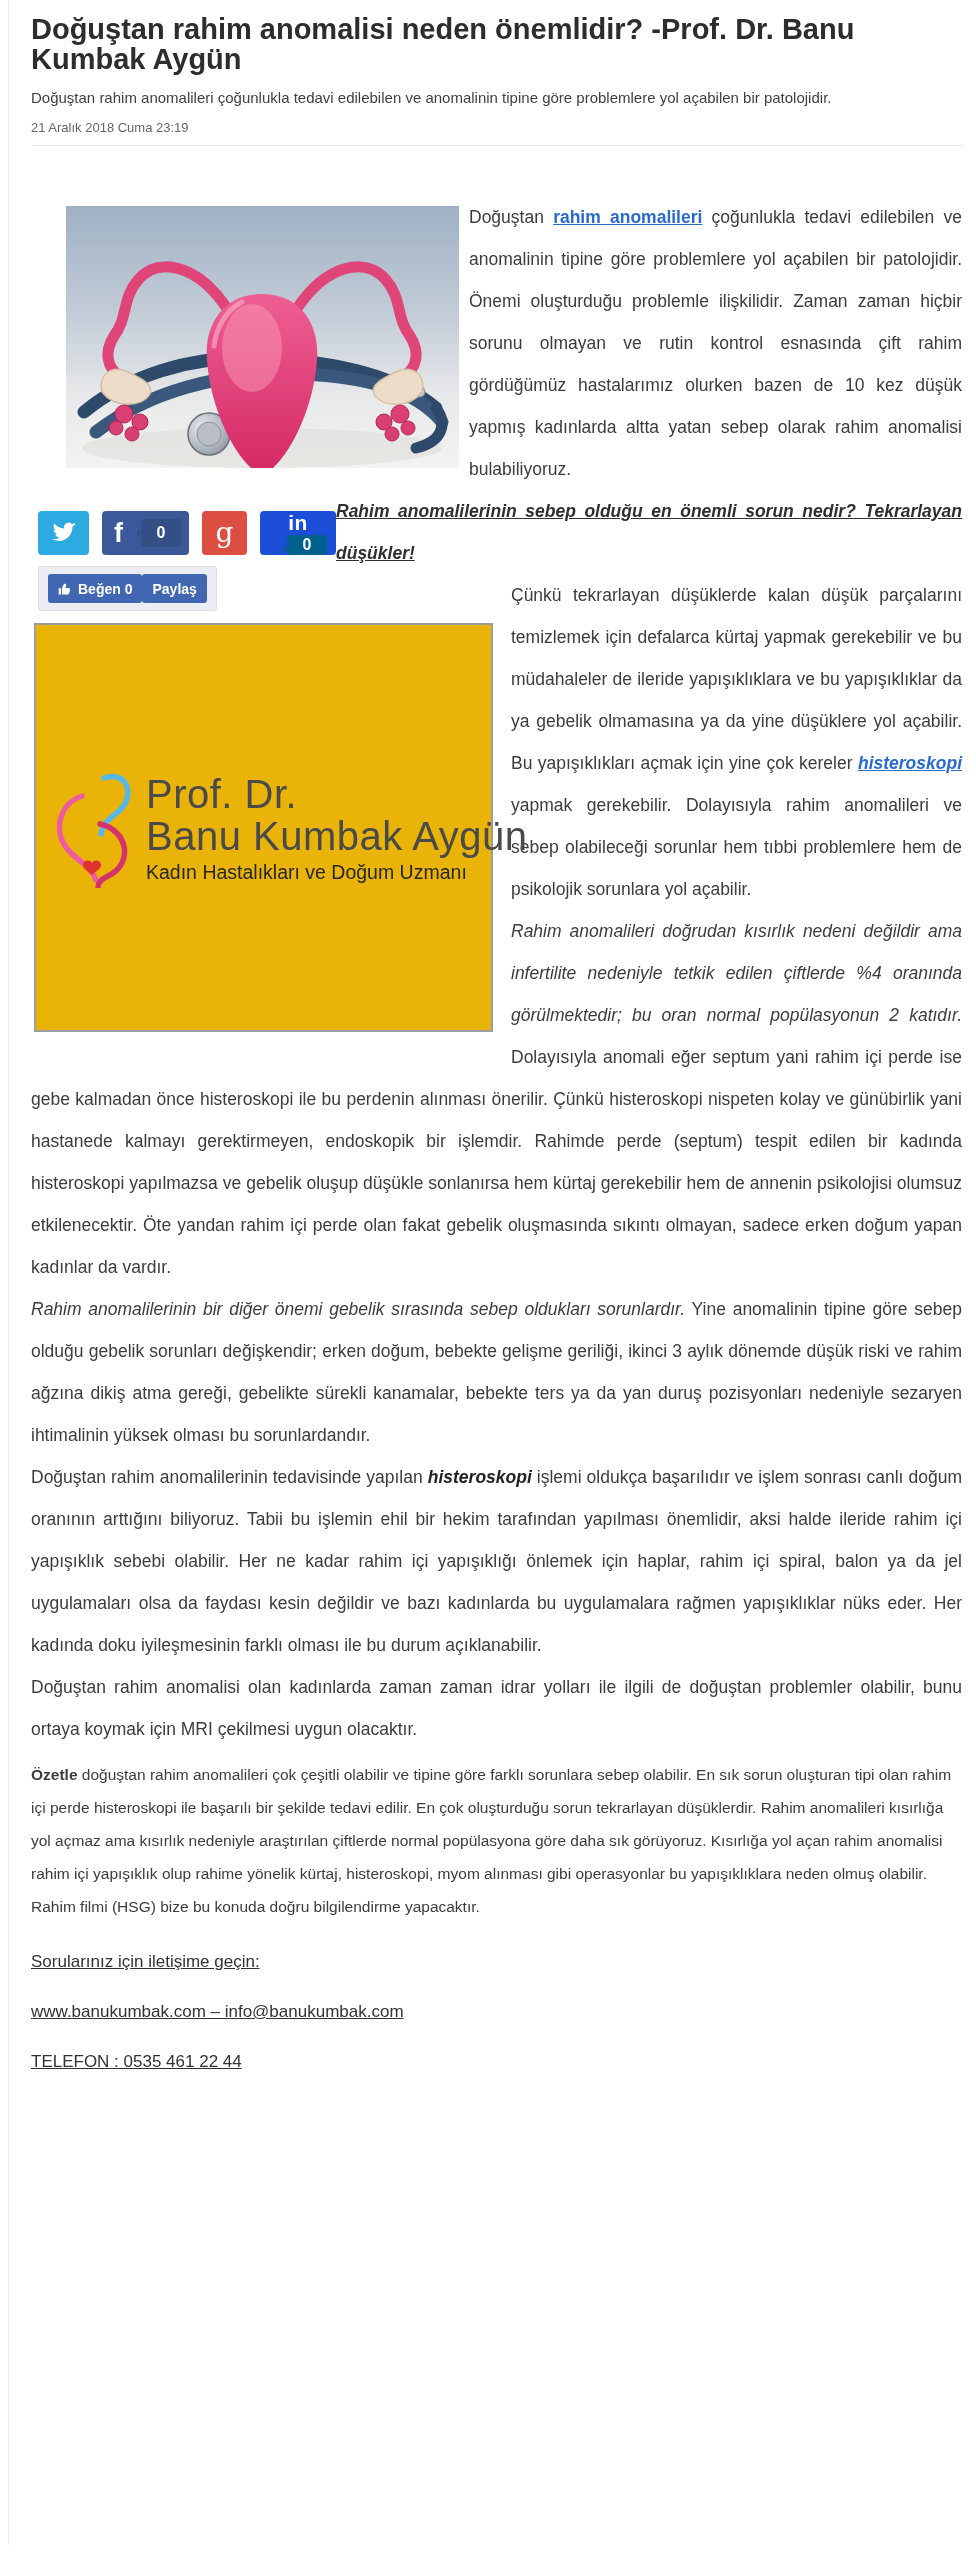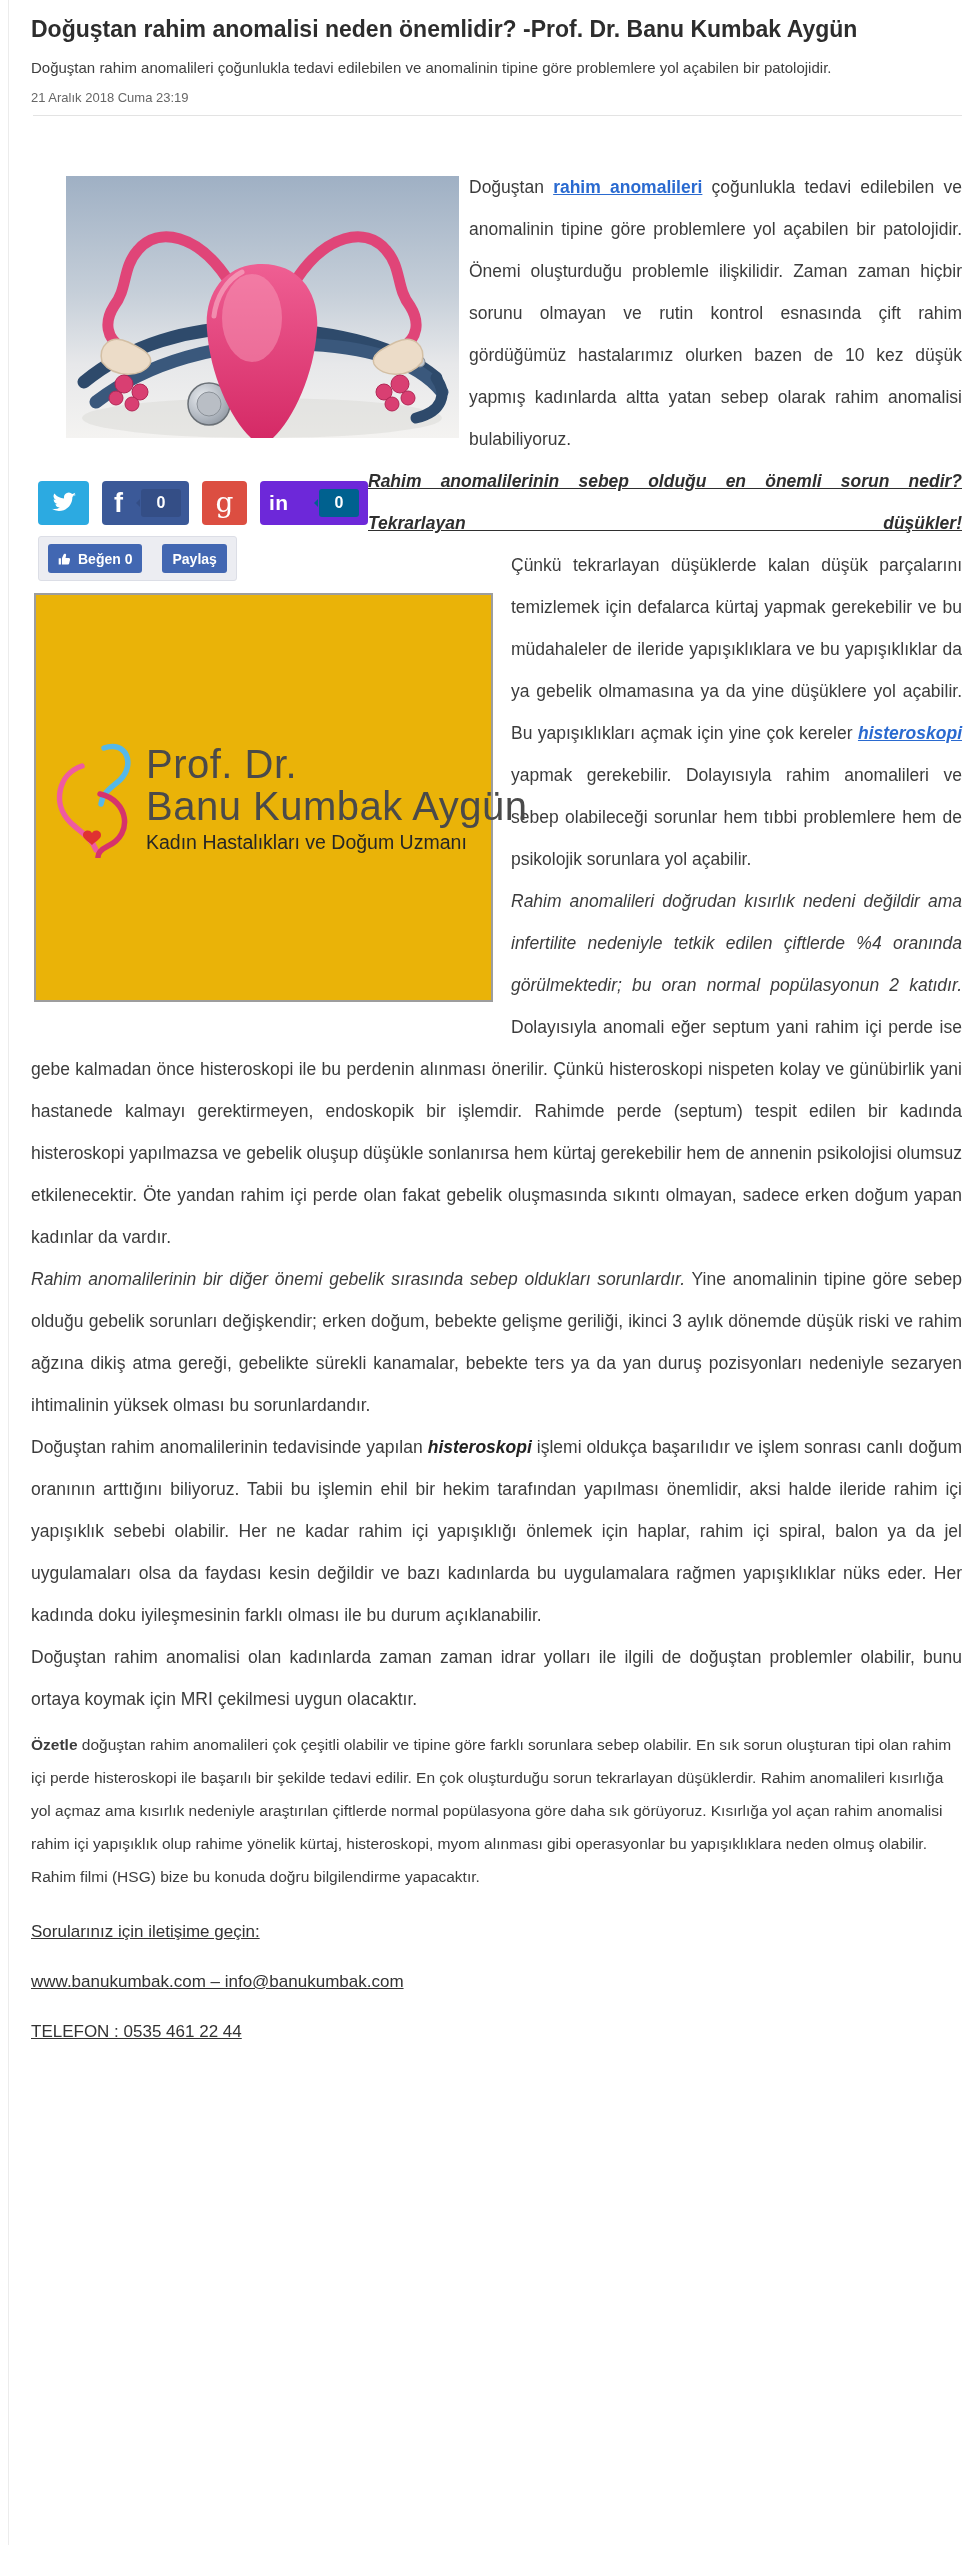--- a/index.html
+++ b/index.html
@@ -2,47 +2,47 @@
 <html><head>
 <meta charset="utf-8">
 <style>
   * { box-sizing: border-box; }
   html,body { margin:0; padding:0; background:#fff; }
   body { width:976px; font-family:"Liberation Sans", sans-serif; color:#3d3d3d; }
   .page { margin-left:8px; border-left:1px solid #ececec; padding-bottom:8px; min-height:2545px; }
 
   
   .header { padding:14px 14px 0 22px; }
-  .title { font-size:23px; line-height:30px; font-weight:700; color:#2d2d2d; margin:0 0 14px 0; }
+  .title { font-size:29px; line-height:30px; font-weight:700; color:#2d2d2d; margin:0 0 14px 0; }
   .subtitle { font-size:15px; line-height:19px; color:#3f3f3f; margin:0 0 13px 0; }
   .date { font-size:13px; color:#666; margin:0 0 10px 0; }
   .divider { border-bottom:1px solid #e3e3e3; margin:0 0 0 2px; }
 
   
   .article { padding:0 14px 0 22px; margin-top:50px; font-size:17.5px; line-height:42px; text-align:justify; color:#3c3c3c; }
   .article p { margin:0; }
 
   .photo-wrap { float:left; width:393px; height:262px; margin:10px 10px 0 35px; }
   .photo-wrap svg { display:block; }
 
   .social-row { float:left; clear:left; margin:43px 0 0 7px; display:flex; align-items:center; gap:13px; line-height:normal; }
   .sbtn { height:44px; border-radius:4px; display:flex; align-items:center; justify-content:center; color:#fff; cursor:pointer; }
   .sbtn.tw { width:51px; background:#2caae1; }
   .sbtn.fb { width:87px; background:#3b5998; justify-content:flex-start; padding:0 8px; }
   .sbtn.gp { width:45px; background:#dc4e41; font-family:"DejaVu Serif", serif; font-size:28px; line-height:1; }
-  .sbtn.li { width:108px; background:#6d28d9; justify-content:flex-start; padding:0 9px; }
+  .sbtn.li { width:76px; background:#1d4ed8; justify-content:flex-start; padding:0 9px;flex-direction:column; }
   .fb-f { font-size:27px; font-weight:700; margin-left:4px; }
   .li-in { font-size:21px; font-weight:700; letter-spacing:0.5px; }
   .count-chip { margin-left:auto; position:relative; background:#344e86; border-radius:3px; width:40px; height:28px; display:flex; align-items:center; justify-content:center; font-size:16px; font-weight:700; }
   .count-chip::before { content:""; position:absolute; left:-5px; top:10px; border:4px solid transparent; border-right-color:#344e86; border-left:none; }
   .li .count-chip { background:#00618f; }
   .li .count-chip::before { border-right-color:#00618f; }
 
   .fb-like-row { float:left; clear:left; margin:11px 0 0 7px; line-height:normal; }
-  .fb-like-box { background:#ecedf2; border:1px solid #dcdee6; border-radius:3px; padding:7px 9px; display:flex; gap:20px; }
+  .fb-like-box { background:#ecedf2; border:1px solid #dcdee6; border-radius:3px; padding:7px 9px; display:flex; gap:0; }
   .like-btn, .share-btn { background:#4267b2; color:#fff; border-radius:3px; height:29px; padding:0 10px; font-size:14px; font-weight:700; display:flex; align-items:center; gap:6px; cursor:pointer; }
 
   .logo-box { float:left; clear:left; width:459px; height:409px; border:2px solid #9d9d9d; margin:12px 18px 30px 3px; background:#eab308; position:relative; }
   .logo-inner { position:absolute; left:16px; top:145px; display:flex; }
   .logo-mark { width:82px; height:118px; flex:none; }
   .logo-text { margin-left:12px; }
   .logo-line1 { font-size:40px; line-height:40px; font-weight:500; color:#4a4a4a; letter-spacing:0.5px; margin-top:4px; }
   .logo-line2 { font-size:40px; line-height:44px; font-weight:500; color:#4a4a4a; letter-spacing:0.5px; white-space:nowrap; }
   .logo-line3 { font-size:19.5px; line-height:24px; color:#262626; margin-top:2px; white-space:nowrap; }
 

